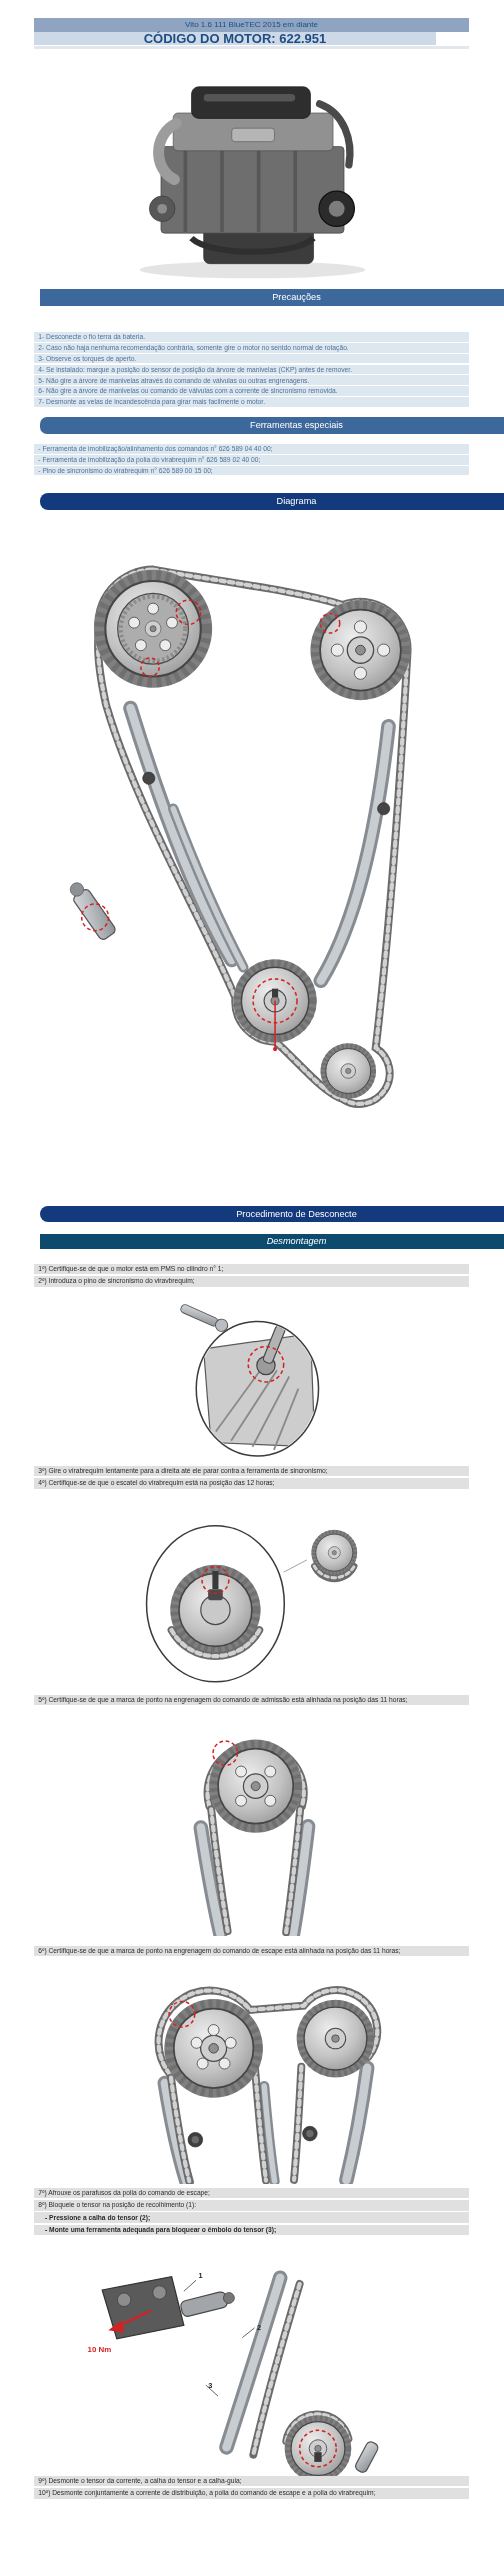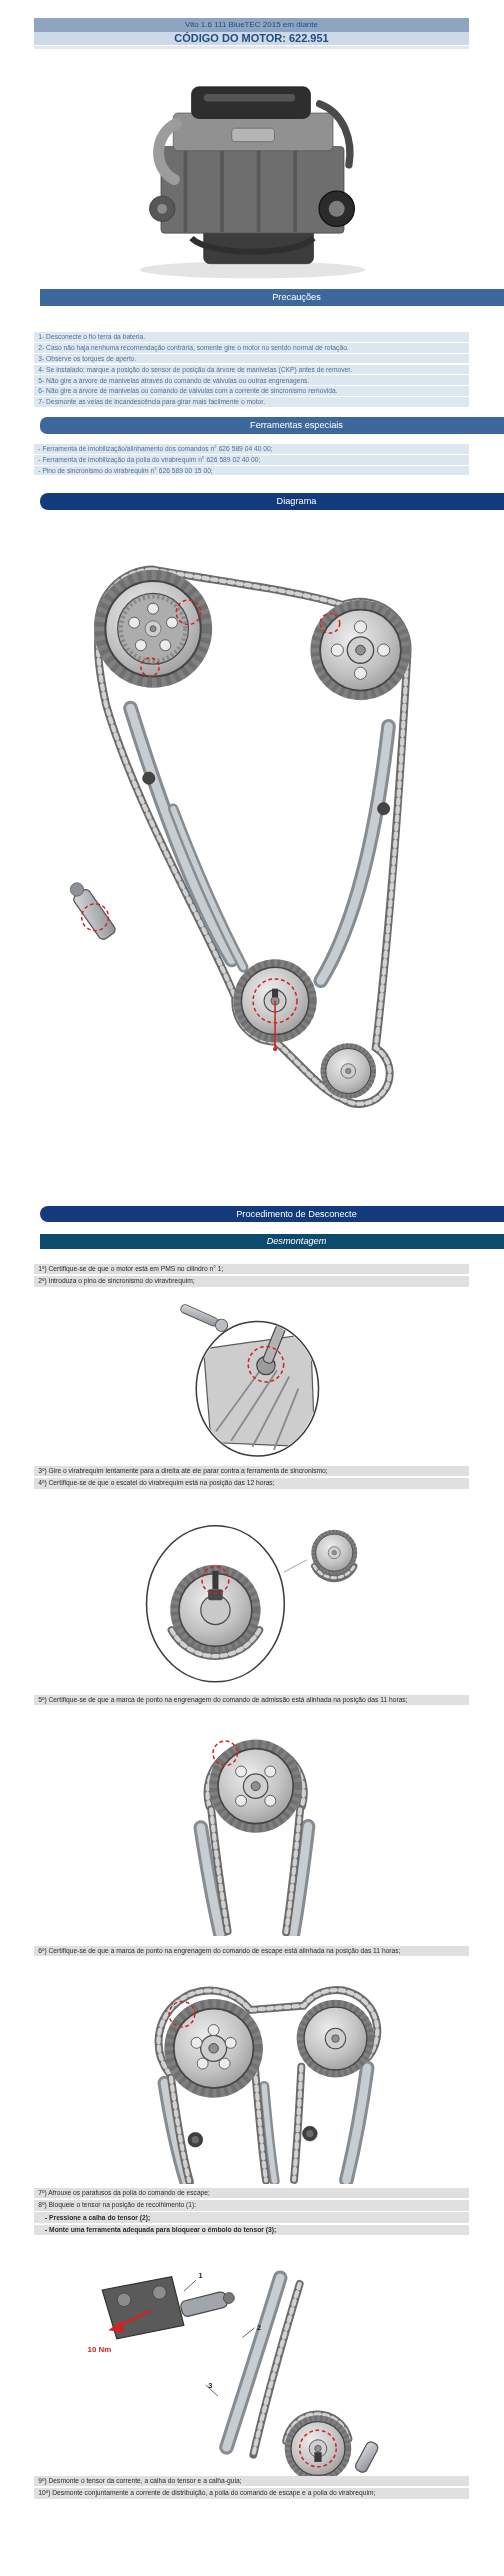--- a/index.html
+++ b/index.html
@@ -1,19 +1,19 @@
 <!DOCTYPE html>
 <html style="font-size:9.8px"><head>
 <meta charset="utf-8">
 <style>
   html,body{margin:0;padding:0;background:#ffffff;}
   body{width:504px;height:2576px;position:relative;font-family:"Liberation Sans",sans-serif;-webkit-font-smoothing:antialiased;}
   .abs{position:absolute;}
   .bar1{left:34px;top:18.3px;width:435px;height:14px;background:#8fa4c0;color:#1d4d85;font-size:8px;line-height:14px;text-align:center;}
-  .bar2{left:34px;top:32px;width:435px;height:13.4px;background:#cdd9e6;color:#1d4d85;font-size:11px;font-weight:bold;line-height:13.4px;text-align:center;}
+  .bar2{left:34px;top:32px;width:402px;height:13.4px;background:#cdd9e6;color:#1d4d85;font-size:13px;font-weight:bold;line-height:13.4px;text-align:center;}
   .strip{left:34px;top:46px;width:435px;height:3.1px;background:#e2e7ee;}
   .hdr{left:40px;width:435px;height:16.5px;color:#ffffff;font-size:9.2px;line-height:16.5px;text-align:center;padding-left:39px;}
   .hdr-steel{background:#3d689b;}
   .hdr-navy{background:#133a7c;border-radius:8px;}
   .hdr-blue{background:#0c4a6e;font-style:italic;}
   .list{left:34px;width:435px;}
   .rowPrec{background:#dde7f0;color:#4f7398;font-size:6.7px;line-height:7.3px;padding:1.2px 4.3px;margin-bottom:1.2px;}
   .rowStep{background:#e0e0e0;color:#2a2a2a;font-size:6.7px;line-height:8px;padding:1.2px 4.3px;margin-bottom:1.8px;}
   .rowStep.sub{font-weight:bold;padding-left:11px;}
   svg{display:block;}

